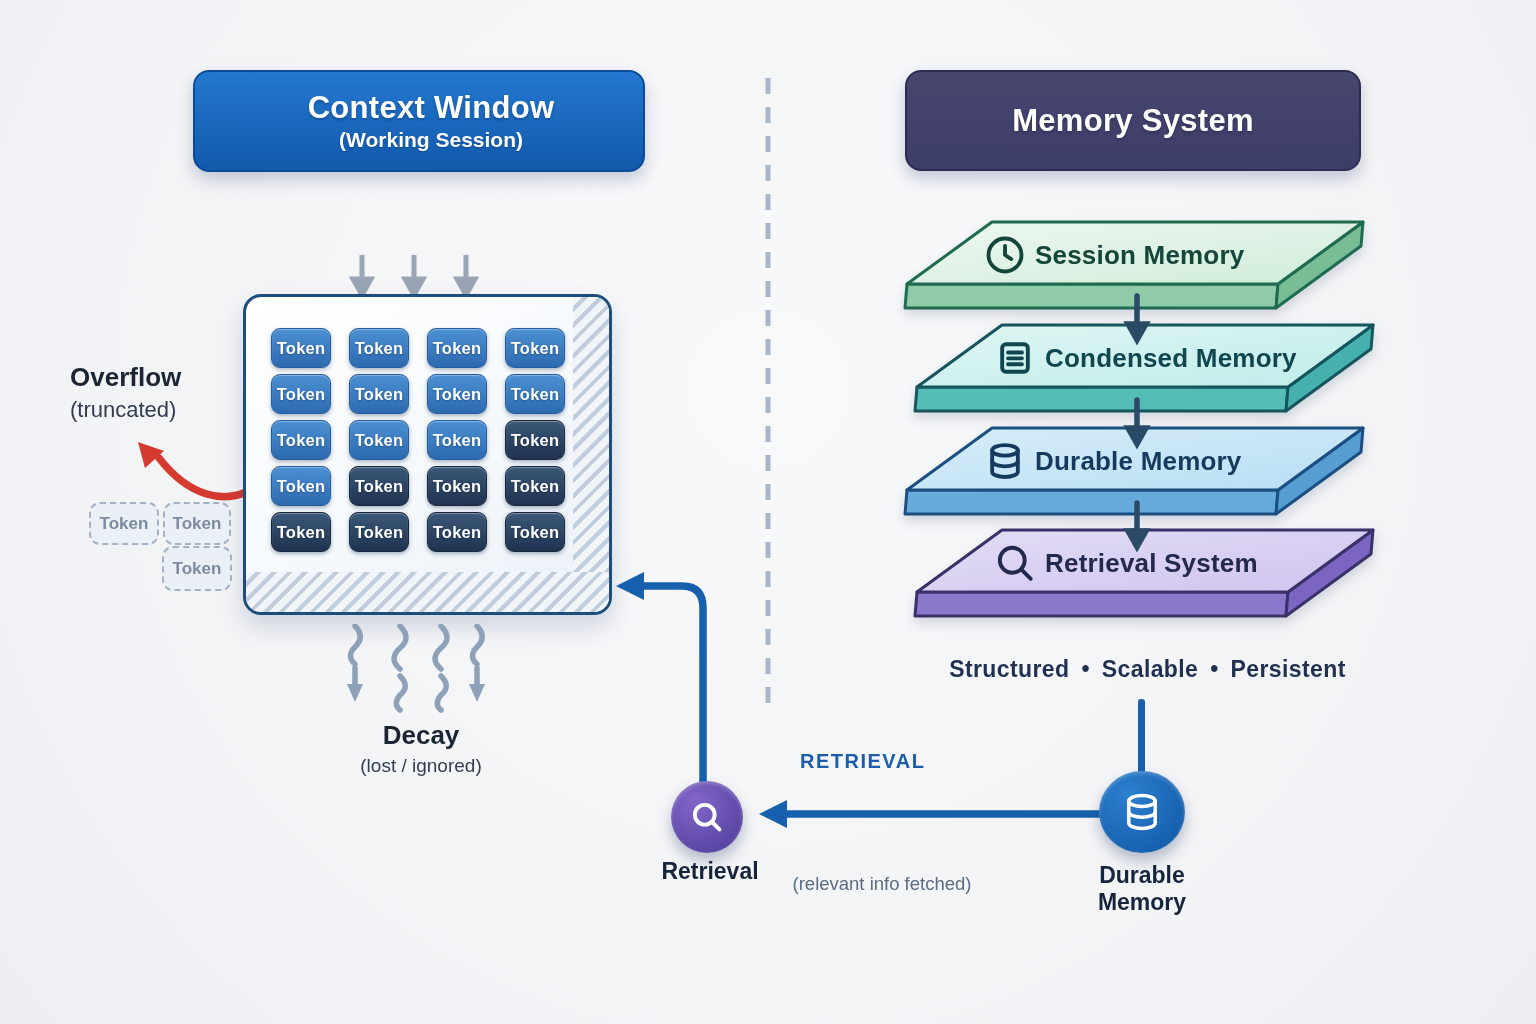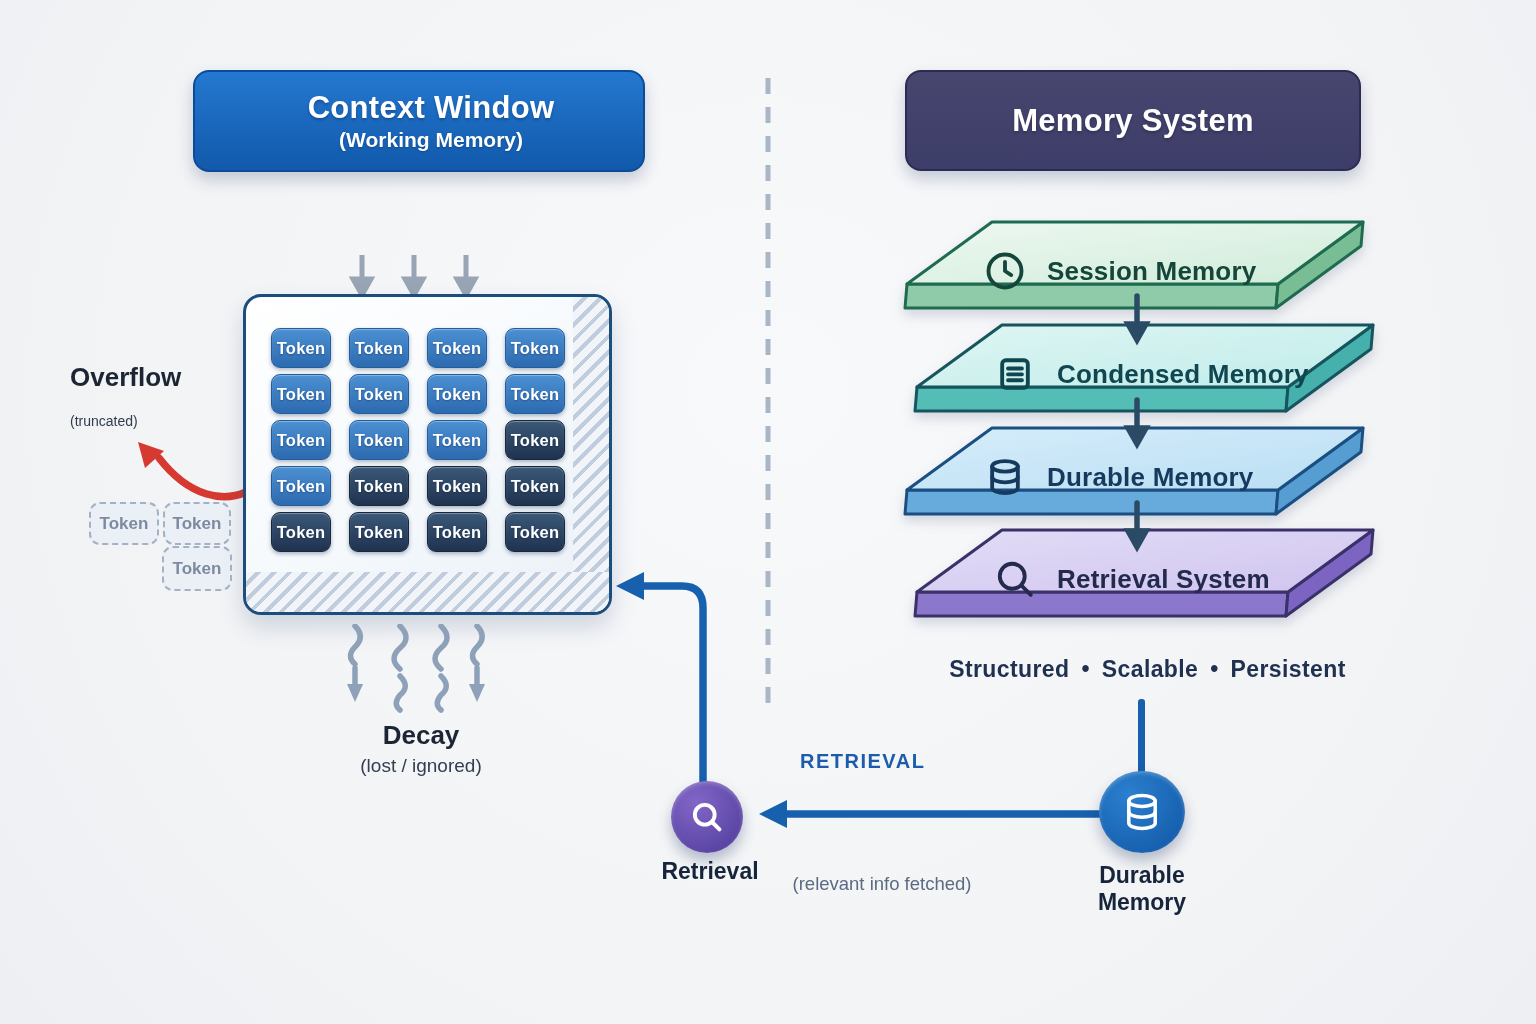--- a/index.html
+++ b/index.html
@@ -47,29 +47,29 @@
   .token.dark{background:linear-gradient(180deg,var(--token-dark-top),var(--token-dark-bottom));border:1px solid #18273c;}
 
   
   .ghost-token{position:absolute;border:2.5px dashed #a2b1c3;border-radius:11px;
         background:rgba(233,239,246,.85);display:flex;align-items:center;justify-content:center;
         color:#7c8ba0;font-size:17px;font-weight:700;}
 
   
   .ov-wrap{left:70px;top:362px;width:160px;text-align:left;}
   .ov-title{font-size:26px;font-weight:800;color:#1c2534;}
-  .ov-sub{font-size:14px;font-weight:500;color:#313c4e;margin-top:20px;}
+  .ov-sub{font-size:22px;font-weight:500;color:#313c4e;margin-top:4px;}
   .decay-wrap{left:330px;top:720px;width:182px;text-align:center;}
   .decay-title{font-size:26px;font-weight:800;color:#1c2534;}
   .decay-sub{font-size:19px;font-weight:500;color:#323e52;margin-top:4px;}
 
   
   .layer{position:absolute;width:485px;height:100px;}
   .layer svg.slab{filter:drop-shadow(0 6px 6px rgba(40,60,100,.18));}
-  .layer-content{position:absolute;left:88px;top:26px;height:54px;display:flex;align-items:center;gap:20px;}
+  .layer-content{position:absolute;left:88px;top:10px;height:54px;display:flex;align-items:center;gap:8px;}
   .layer-icon{width:44px;height:44px;flex:0 0 auto;}
   .layer-label{font-size:26px;font-weight:800;letter-spacing:.2px;white-space:nowrap;}
 
   .tagline{left:930px;top:656px;width:435px;text-align:center;
         font-size:23px;font-weight:800;color:#1f3050;letter-spacing:.4px;}
 
   
   .node{border-radius:50%;display:flex;align-items:center;justify-content:center;
         box-shadow:0 8px 14px rgba(25,50,95,.3), inset 0 2px 4px rgba(255,255,255,.28);}
   .node-purple{left:671px;top:781px;width:72px;height:72px;
@@ -88,21 +88,21 @@
 <body>
 
 <div class="canvas">
 
   <svg class="abs" style="left:760px;top:78px;" width="16" height="630">
     <line x1="8" y1="0" x2="8" y2="628" stroke="#a9b6c6" stroke-width="5" stroke-dasharray="16 13"></line>
   </svg>
 
   <div class="abs hdr hdr-ctx">
     <div class="hdr-title">Context Window</div>
-    <div class="hdr-sub">(Working Memory)</div>
+    <div class="hdr-sub">(Working Session)</div>
   </div>
 
 
   <svg class="abs" style="left:348px;top:254px;" width="136" height="42">
     <g stroke="#99a5b5" stroke-width="5" fill="#99a5b5">
       <line x1="14" y1="1" x2="14" y2="26"></line>
         <polygon points="5,25 23,25 14,41"></polygon>
       <line x1="66" y1="1" x2="66" y2="26"></line>
         <polygon points="57,25 75,25 66,41"></polygon>
       <line x1="118" y1="1" x2="118" y2="26"></line>

